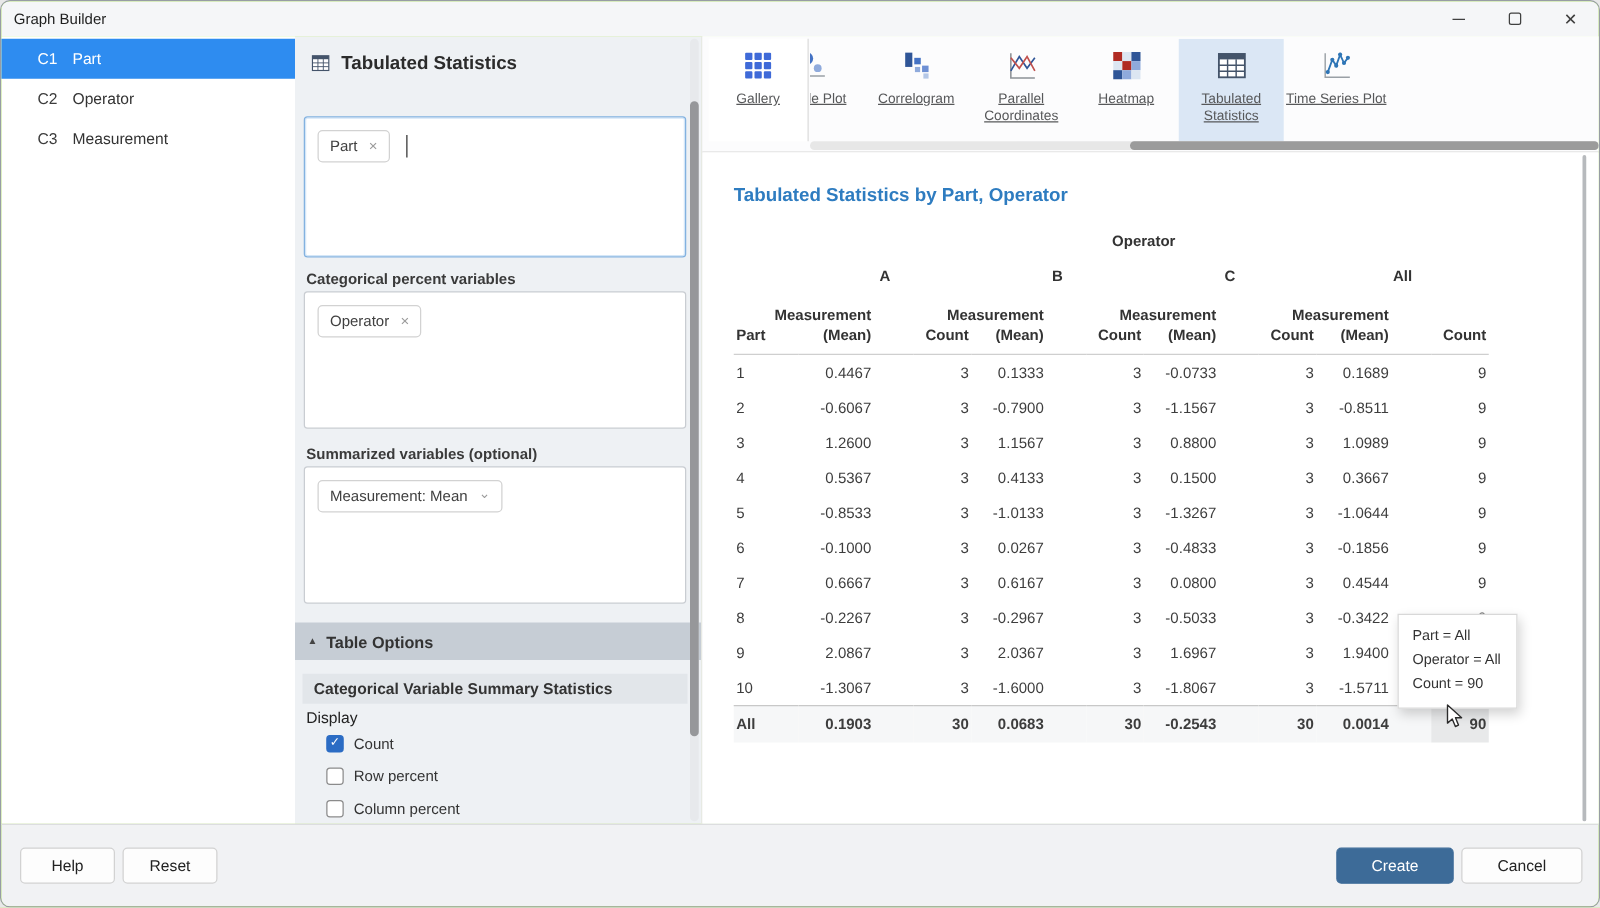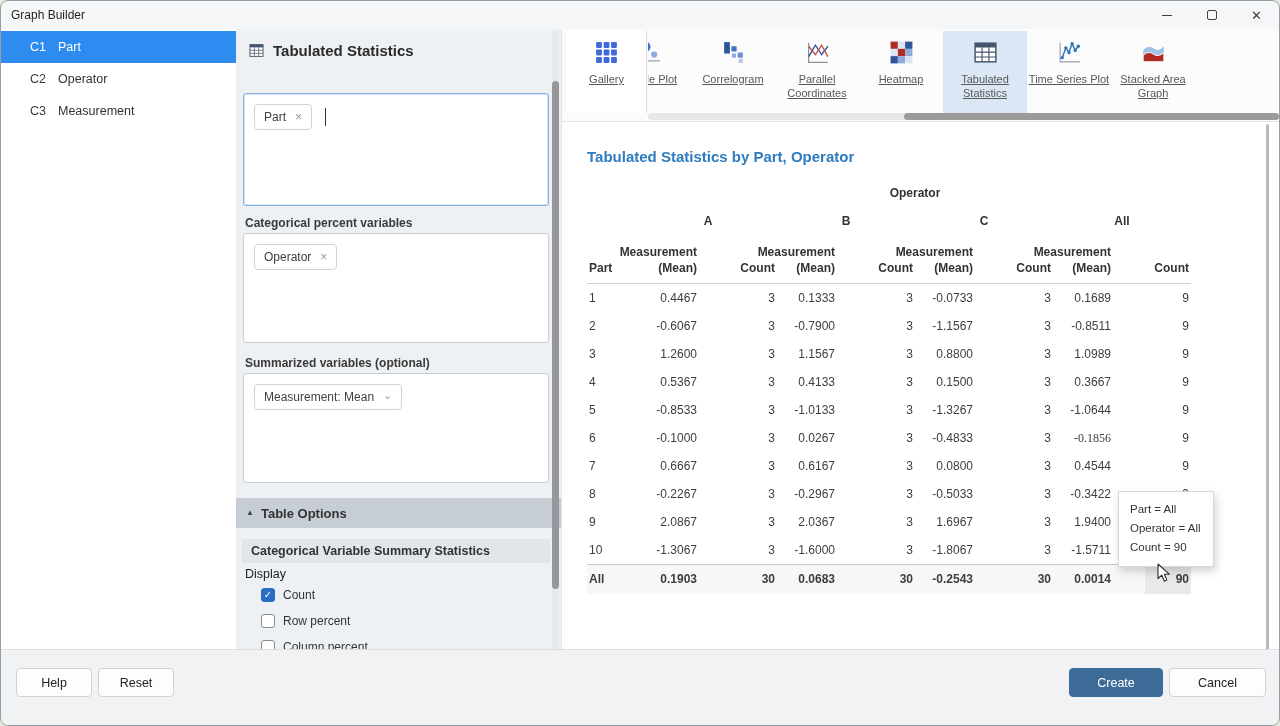--- a/index.html
+++ b/index.html
@@ -82,21 +82,21 @@
   .cntpad{padding-right:2px;}
   .partcol{text-align:left;padding-left:2px;line-height:28px;}
   .allrow{font-weight:bold;background:#f6f7f8;border-top:1px solid #c8c8c8;line-height:29px !important;}
   .hovercell{background:#e8e9ea;}
   .vscroll{position:absolute;right:10px;top:2px;bottom:2px;width:3px;background:#b7babd;border-radius:2px;}
   
   .tooltip{position:absolute;left:556px;top:369px;z-index:5;background:#fff;border:1px solid #d8d8d8;
     box-shadow:2px 4px 9px rgba(0,0,0,0.18);padding:8px 12px 9px 11px;font-size:11.5px;color:#333;line-height:19px;white-space:nowrap;}
   .cursor{position:absolute;left:594px;top:441px;z-index:6;width:17px;height:21px;}
   
-  .footer{position:absolute;left:0;right:0;bottom:0;height:76px;background:#f1f2f4;border-top:1px solid #dcdddf;}
+  .footer{position:absolute;left:0;right:0;bottom:0;height:66px;background:#f1f2f4;border-top:1px solid #dcdddf;}
   .btn{position:absolute;top:18px;height:29px;display:flex;align-items:center;justify-content:center;
     border:1px solid #d2d2d2;border-radius:4px;background:#fdfdfd;font-size:12.5px;color:#222;}
   .btn.primary{background:#3d6b98;border-color:#3d6b98;color:#fff;}
 </style>
 </head>
 <body>
 
 <div class="window">
 
   <div class="titlebar">
@@ -289,29 +289,20 @@
                     <circle cx="6" cy="18" r="1.6"></circle>
                     <circle cx="9.5" cy="8.5" r="1.6"></circle>
                     <circle cx="12.5" cy="13" r="1.6"></circle>
                     <circle cx="15.5" cy="4.5" r="1.6"></circle>
                     <circle cx="18.5" cy="11" r="1.6"></circle>
                     <circle cx="21.5" cy="7" r="1.6"></circle>
                   </g>
                 </svg>
               </span>
               <div class="glabel">Time Series Plot</div>
-            </div>
-            <div class="gitem">
-              <span class="iconbox gicon">
-                <svg viewBox="0 0 26 26">
-                  <path d="M3 11 Q8 5 13 9 T23 7 V22 H3 Z" fill="#9dc3e6"></path>
-                  <path d="M3 15.5 Q8 11 13 14.5 T23 13 V22 H3 Z" fill="#b02b23" stroke="#fff" stroke-width="1"></path>
-                </svg>
-              </span>
-              <div class="glabel">Stacked Area Graph</div>
             </div>
           </div>
       </div>
       <div class="hscroll-track">
         <div class="hscroll-thumb"></div>
       </div>
     </div>
     <div class="gallery-bottom"></div>
 
     <div class="main">
@@ -380,21 +371,21 @@
           <div class="tc num cntpad" style="grid-area: 8 / 7;">3</div>
           <div class="tc num meanpad" style="grid-area: 8 / 8;">-1.0644</div>
           <div class="tc num cntpad" style="grid-area: 8 / 9;">9</div>
           <div class="tc partcol" style="grid-area: 9 / 1;">6</div>
           <div class="tc num meanpad" style="grid-area: 9 / 2;">-0.1000</div>
           <div class="tc num cntpad" style="grid-area: 9 / 3;">3</div>
           <div class="tc num meanpad" style="grid-area: 9 / 4;">0.0267</div>
           <div class="tc num cntpad" style="grid-area: 9 / 5;">3</div>
           <div class="tc num meanpad" style="grid-area: 9 / 6;">-0.4833</div>
           <div class="tc num cntpad" style="grid-area: 9 / 7;">3</div>
-          <div class="tc num meanpad" style="grid-area: 9 / 8; font-family: Liberation Serif, serif;">-0.1856</div>
+          <div class="tc num meanpad" style="grid-area: 9 / 8;">-0.1856</div>
           <div class="tc num cntpad" style="grid-area: 9 / 9;">9</div>
           <div class="tc partcol" style="grid-area: 10 / 1;">7</div>
           <div class="tc num meanpad" style="grid-area: 10 / 2;">0.6667</div>
           <div class="tc num cntpad" style="grid-area: 10 / 3;">3</div>
           <div class="tc num meanpad" style="grid-area: 10 / 4;">0.6167</div>
           <div class="tc num cntpad" style="grid-area: 10 / 5;">3</div>
           <div class="tc num meanpad" style="grid-area: 10 / 6;">0.0800</div>
           <div class="tc num cntpad" style="grid-area: 10 / 7;">3</div>
           <div class="tc num meanpad" style="grid-area: 10 / 8;">0.4544</div>
           <div class="tc num cntpad" style="grid-area: 10 / 9;">9</div>

